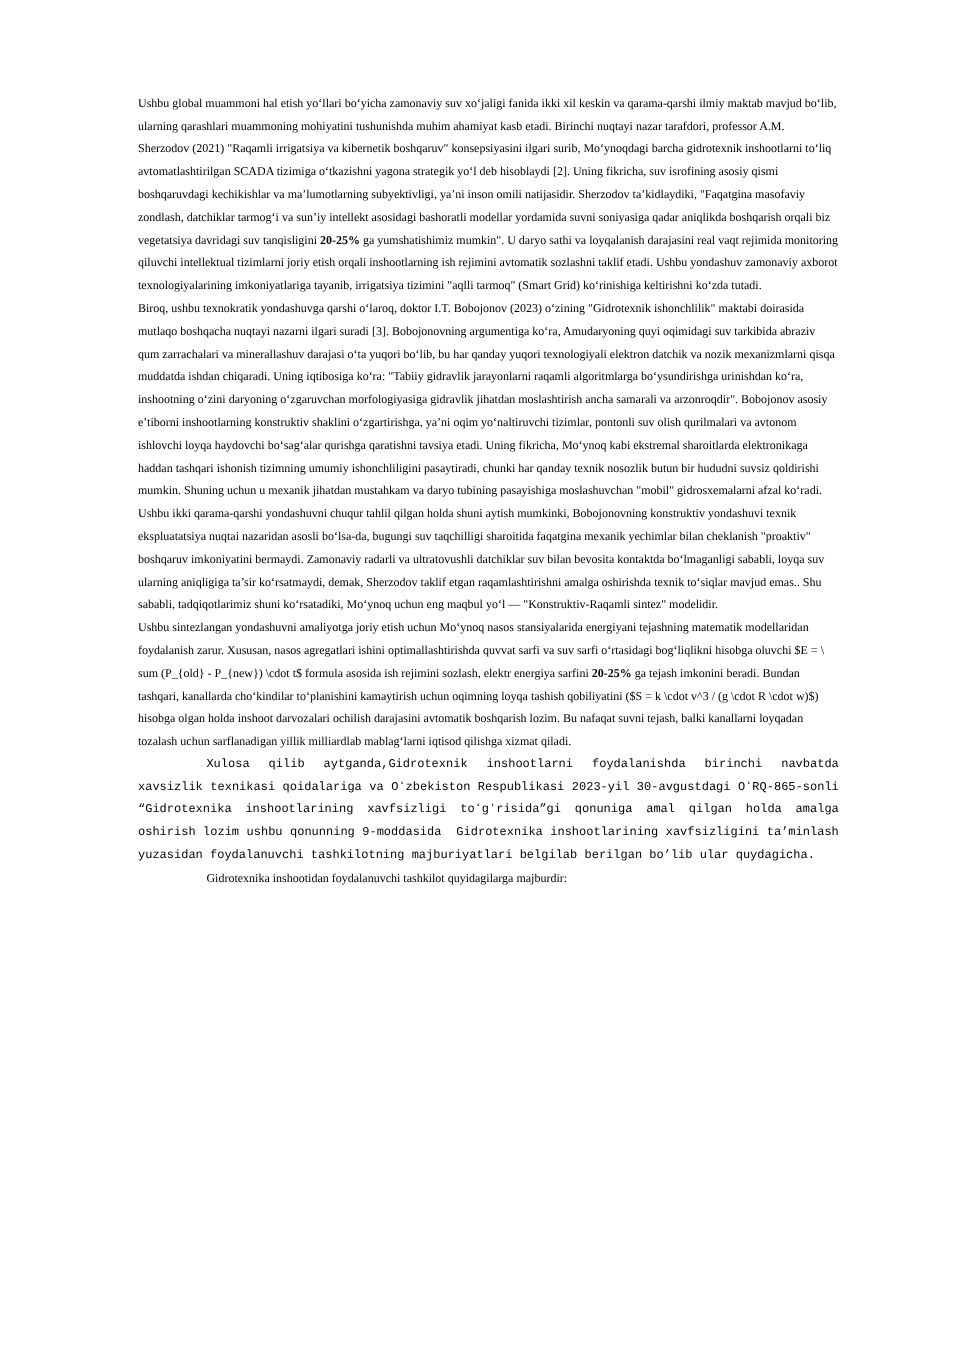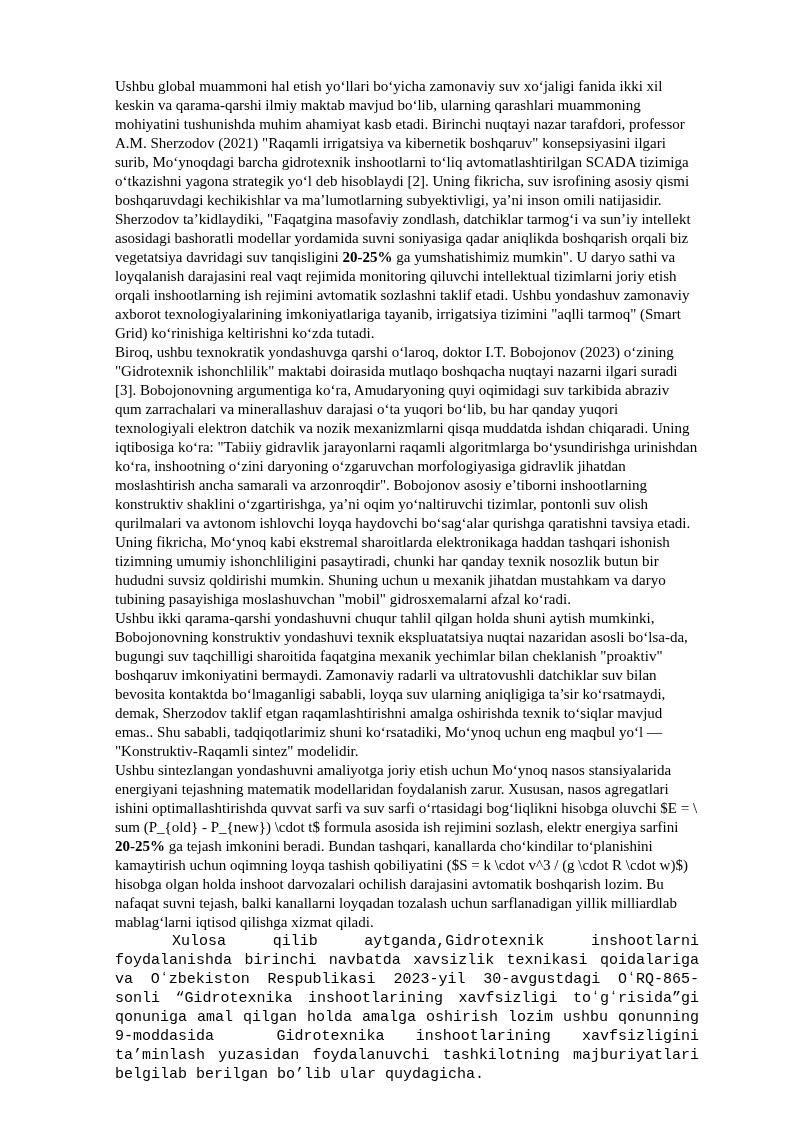--- a/index.html
+++ b/index.html
@@ -11,21 +11,21 @@
     width: 800px;
     height: 1131px;
     overflow: hidden;
   }
   .page {
     box-sizing: border-box;
     width: 800px;
     min-height: 1131px;
     padding: 77px 101px 40px 115px;
     font-family: "Liberation Serif", serif;
-    font-size: 15px;
+    font-size: 10px;
     line-height: 19px;
     color: #000000;
     background: #ffffff;
   }
   p.para {
     margin: 0;
     padding: 0;
     text-align: left;
     word-spacing: normal;
   }
@@ -42,13 +42,14 @@
 </style>
 </head>
 <body>
 
 <div class="page" id="doc">
     <p class="para"><span>Ushbu global muammoni hal etish yoʻllari boʻyicha zamonaviy suv xoʻjaligi fanida ikki xil keskin va qarama-qarshi ilmiy maktab mavjud boʻlib, ularning qarashlari muammoning mohiyatini tushunishda muhim ahamiyat kasb etadi. Birinchi nuqtayi nazar tarafdori, professor A.M. Sherzodov (2021) "Raqamli irrigatsiya va kibernetik boshqaruv" konsepsiyasini ilgari surib, Moʻynoqdagi barcha gidrotexnik inshootlarni toʻliq avtomatlashtirilgan SCADA tizimiga oʻtkazishni yagona strategik yoʻl deb hisoblaydi [2]. Uning fikricha, suv isrofining asosiy qismi boshqaruvdagi kechikishlar va ma’lumotlarning subyektivligi, ya’ni inson omili natijasidir. Sherzodov ta’kidlaydiki, "Faqatgina masofaviy zondlash, datchiklar tarmogʻi va sun’iy intellekt asosidagi bashoratli modellar yordamida suvni soniyasiga qadar aniqlikda boshqarish orqali biz vegetatsiya davridagi suv tanqisligini </span><span class="bold">20-25%</span><span> ga yumshatishimiz mumkin". U daryo sathi va loyqalanish darajasini real vaqt rejimida monitoring qiluvchi intellektual tizimlarni joriy etish orqali inshootlarning ish rejimini avtomatik sozlashni taklif etadi. Ushbu yondashuv zamonaviy axborot texnologiyalarining imkoniyatlariga tayanib, irrigatsiya tizimini "aqlli tarmoq" (Smart Grid) koʻrinishiga keltirishni koʻzda tutadi.</span></p>
     <p class="para"><span>Biroq, ushbu texnokratik yondashuvga qarshi oʻlaroq, doktor I.T. Bobojonov (2023) oʻzining "Gidrotexnik ishonchlilik" maktabi doirasida mutlaqo boshqacha nuqtayi nazarni ilgari suradi [3]. Bobojonovning argumentiga koʻra, Amudaryoning quyi oqimidagi suv tarkibida abraziv qum zarrachalari va minerallashuv darajasi oʻta yuqori boʻlib, bu har qanday yuqori texnologiyali elektron datchik va nozik mexanizmlarni qisqa muddatda ishdan chiqaradi. Uning iqtibosiga koʻra: "Tabiiy gidravlik jarayonlarni raqamli algoritmlarga boʻysundirishga urinishdan koʻra, inshootning oʻzini daryoning oʻzgaruvchan morfologiyasiga gidravlik jihatdan moslashtirish ancha samarali va arzonroqdir". Bobojonov asosiy e’tiborni inshootlarning konstruktiv shaklini oʻzgartirishga, ya’ni oqim yoʻnaltiruvchi tizimlar, pontonli suv olish qurilmalari va avtonom ishlovchi loyqa haydovchi boʻsagʻalar qurishga qaratishni tavsiya etadi. Uning fikricha, Moʻynoq kabi ekstremal sharoitlarda elektronikaga haddan tashqari ishonish tizimning umumiy ishonchliligini pasaytiradi, chunki har qanday texnik nosozlik butun bir hududni suvsiz qoldirishi mumkin. Shuning uchun u mexanik jihatdan mustahkam va daryo tubining pasayishiga moslashuvchan "mobil" gidrosxemalarni afzal koʻradi.</span></p>
     <p class="para"><span>Ushbu ikki qarama-qarshi yondashuvni chuqur tahlil qilgan holda shuni aytish mumkinki, Bobojonovning konstruktiv yondashuvi texnik ekspluatatsiya nuqtai nazaridan asosli boʻlsa-da, bugungi suv taqchilligi sharoitida faqatgina mexanik yechimlar bilan cheklanish "proaktiv" boshqaruv imkoniyatini bermaydi. Zamonaviy radarli va ultratovushli datchiklar suv bilan bevosita kontaktda boʻlmaganligi sababli, loyqa suv ularning aniqligiga ta’sir koʻrsatmaydi, demak, Sherzodov taklif etgan raqamlashtirishni amalga oshirishda texnik toʻsiqlar mavjud emas.. Shu sababli, tadqiqotlarimiz shuni koʻrsatadiki, Moʻynoq uchun eng maqbul yoʻl — "Konstruktiv-Raqamli sintez" modelidir.</span></p>
     <p class="para"><span>Ushbu sintezlangan yondashuvni amaliyotga joriy etish uchun Moʻynoq nasos stansiyalarida energiyani tejashning matematik modellaridan foydalanish zarur. Xususan, nasos agregatlari ishini optimallashtirishda quvvat sarfi va suv sarfi oʻrtasidagi bogʻliqlikni hisobga oluvchi $E = \ sum (P_{old} - P_{new}) \cdot t$ formula asosida ish rejimini sozlash, elektr energiya sarfini </span><span class="bold">20-25%</span><span> ga tejash imkonini beradi. Bundan tashqari, kanallarda choʻkindilar toʻplanishini kamaytirish uchun oqimning loyqa tashish qobiliyatini ($S = k \cdot v^3 / (g \cdot R \cdot w)$) hisobga olgan holda inshoot darvozalari ochilish darajasini avtomatik boshqarish lozim. Bu nafaqat suvni tejash, balki kanallarni loyqadan tozalash uchun sarflanadigan yillik milliardlab mablagʻlarni iqtisod qilishga xizmat qiladi.</span></p>
     <p class="para justify indent"><span>Xulosa qilib aytganda,Gidrotexnik inshootlarni foydalanishda birinchi navbatda xavsizlik texnikasi qoidalariga va Oʻzbekiston Respublikasi 2023-yil 30-avgustdagi OʻRQ-865-sonli “Gidrotexnika inshootlarining xavfsizligi toʻgʻrisida”gi qonuniga amal qilgan holda amalga oshirish lozim ushbu qonunning 9-moddasida &nbsp;Gidrotexnika inshootlarining xavfsizligini ta’minlash yuzasidan foydalanuvchi tashkilotning majburiyatlari belgilab berilgan bo’lib ular quydagicha.</span></p>
+    <p class="para indent"><span>Gidrotexnika inshootidan foydalanuvchi tashkilot quyidagilarga majburdir:</span></p>
   </div>
 
 </body></html>

